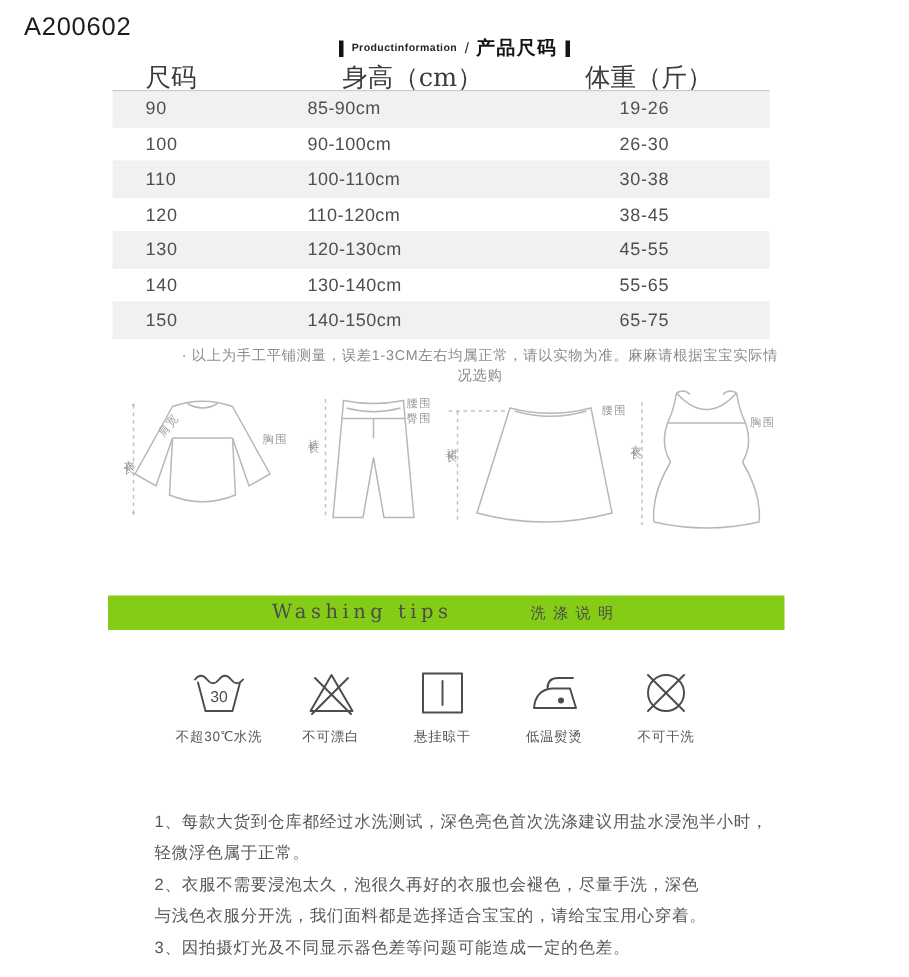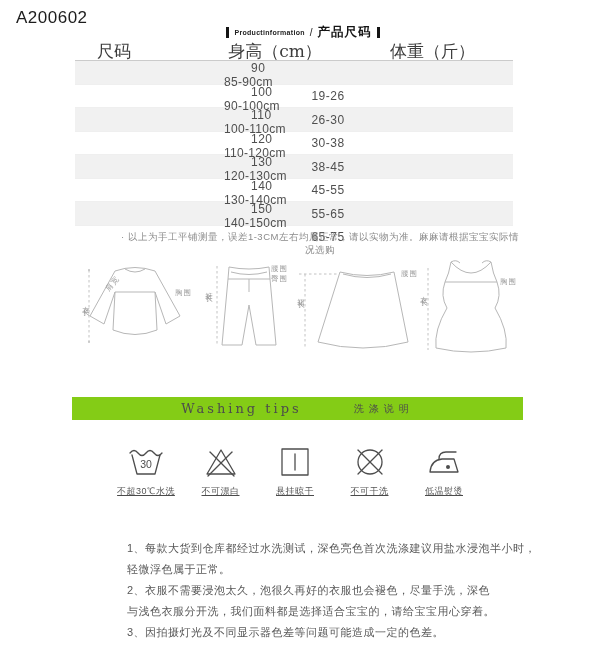--- a/index.html
+++ b/index.html
@@ -18,21 +18,21 @@
   #sec-header .zh { font-size:12.5px; font-weight:bold; color:#141414; letter-spacing:1px; }
 
   
   #col-headers { position:absolute; left:75px; top:40px; width:438px; height:20px; display:flex;
                  font-family:"DejaVu Serif", serif; font-size:17px; color:#3c3c3c; }
   #col-headers .c1 { width:130px; padding-left:22px; }
   #col-headers .c2 { width:140px; text-align:center; }
   #col-headers .c3 { flex:1; padding-left:45px; }
 
   #size-table { position:absolute; left:75px; top:60px; width:438px; border-top:1px solid #cbcbcb; }
-  .t-row { display:flex; align-items:center; height:23.5px; font-size:12px; color:#4f4f4f; border-bottom:1px solid #efefef;flex-direction:column; }
+  .t-row { display:flex; align-items:center; height:23.5px; font-size:12px; color:#4f4f4f; border-bottom:1px solid #efefef; }
   .t-row.alt { background:#f1f1f1; }
   .t-row .c1 { width:130px; padding-left:22px; letter-spacing:0.5px; }
   .t-row .c2 { width:140px; letter-spacing:0.3px; }
   .t-row .c3 { flex:1; padding-left:68px; letter-spacing:0.5px; }
 
   #table-note { position:absolute; left:75px; top:231px; width:448px; padding-left:42px; text-align:center;
                 font-size:9.5px; color:#8b8b8b; letter-spacing:0.5px; }
 
   
   .diagram { position:absolute; }
@@ -46,30 +46,30 @@
   .art { stroke:#b7b7b7; stroke-width:1; fill:none; }
   .art-dash { stroke:#c2c2c2; stroke-width:1; fill:none; stroke-dasharray:2.5,2.5; }
 
   
   #wash-band { position:absolute; left:72px; top:397px; width:451px; height:23px; background:#84cc16;
                display:flex; align-items:center; justify-content:center; gap:52px; }
   #wash-band .en { font-size:13px; color:#4c4c4c; letter-spacing:3px; font-family:"DejaVu Serif", serif; }
   #wash-band .zh { font-size:10px; color:#4c4c4c; letter-spacing:5px; }
 
   
-  #wash-icons { position:absolute; left:112px; top:443px; width:366px; display:flex; justify-content:space-between;text-decoration:underline; }
+  #wash-icons { position:absolute; left:112px; top:443px; width:366px; display:flex; justify-content:space-between; }
   .w-item { width:68px; display:flex; flex-direction:column; align-items:center; }
   .w-item svg { display:block; }
   .w-label { margin-top:6px; font-size:9px; color:#555; letter-spacing:0.5px; white-space:nowrap; }
   .wicon { stroke:#4d4d4d; stroke-width:1.3; fill:none; stroke-linejoin:round; stroke-linecap:round; }
   .wicon-txt { font-size:10.5px; fill:#4d4d4d; font-family:"Liberation Sans", sans-serif; }
 
   
   #wash-notes { position:absolute; left:103px; top:538px; width:430px; font-size:11px; color:#585858;
-                line-height:21px; letter-spacing:0.5px;margin-left:24px; }
+                line-height:21px; letter-spacing:0.5px; }
 </style>
 </head>
 <body>
 
 <div id="frame">
 
   <div id="product-code">A200602</div>
 
   <div id="sec-header">
     <span class="hdr-bar"></span>
@@ -200,33 +200,33 @@
     </div>
     <div class="w-item">
       <svg width="38" height="36" viewBox="0 0 38 36">
         <rect class="wicon" x="6" y="6" width="26" height="26"></rect>
         <line class="wicon" x1="19" y1="11" x2="19" y2="27"></line>
       </svg>
       <span class="w-label">悬挂晾干</span>
     </div>
     <div class="w-item">
       <svg width="38" height="36" viewBox="0 0 38 36">
+        <path class="wicon" d="M5,29 Q6,17 17,16 L29,16 L33,29 Z"></path>
+        <path class="wicon" d="M14,16 Q14,9 21,9 L31,9"></path>
+        <circle cx="23" cy="24" r="2" fill="#4d4d4d" stroke="none"></circle>
+      </svg>
+      <span class="w-label">低温熨烫</span>
+    </div>
+    <div class="w-item">
+      <svg width="38" height="36" viewBox="0 0 38 36">
         <circle class="wicon" cx="19" cy="19" r="12"></circle>
         <line class="wicon" x1="7" y1="7" x2="31" y2="31"></line>
         <line class="wicon" x1="31" y1="7" x2="7" y2="31"></line>
       </svg>
       <span class="w-label">不可干洗</span>
-    </div>
-    <div class="w-item">
-      <svg width="38" height="36" viewBox="0 0 38 36">
-        <path class="wicon" d="M5,29 Q6,17 17,16 L29,16 L33,29 Z"></path>
-        <path class="wicon" d="M14,16 Q14,9 21,9 L31,9"></path>
-        <circle cx="23" cy="24" r="2" fill="#4d4d4d" stroke="none"></circle>
-      </svg>
-      <span class="w-label">低温熨烫</span>
     </div>
   </div>
 
   <div id="wash-notes">
     <div>1、每款大货到仓库都经过水洗测试，深色亮色首次洗涤建议用盐水浸泡半小时，</div>
     <div>轻微浮色属于正常。</div>
     <div>2、衣服不需要浸泡太久，泡很久再好的衣服也会褪色，尽量手洗，深色</div>
     <div>与浅色衣服分开洗，我们面料都是选择适合宝宝的，请给宝宝用心穿着。</div>
     <div>3、因拍摄灯光及不同显示器色差等问题可能造成一定的色差。</div>
   </div>

